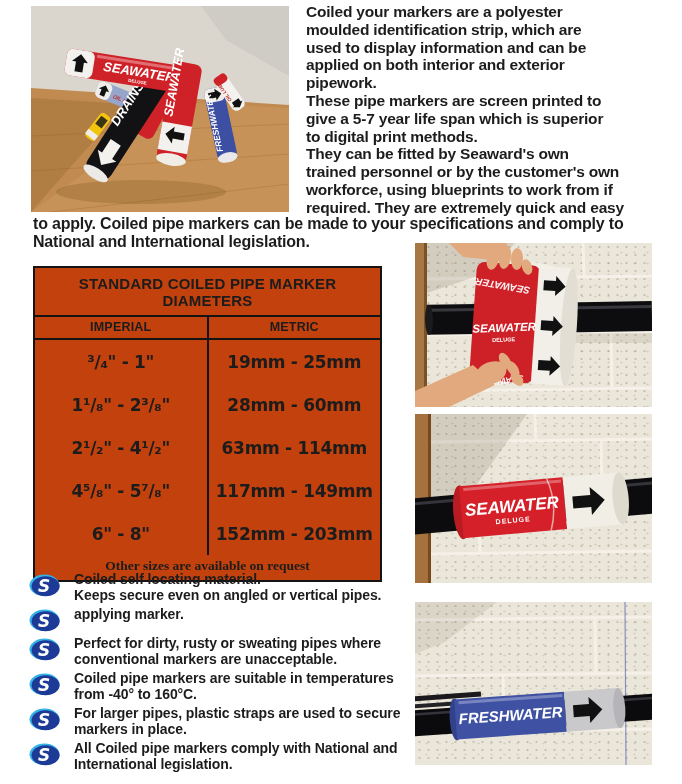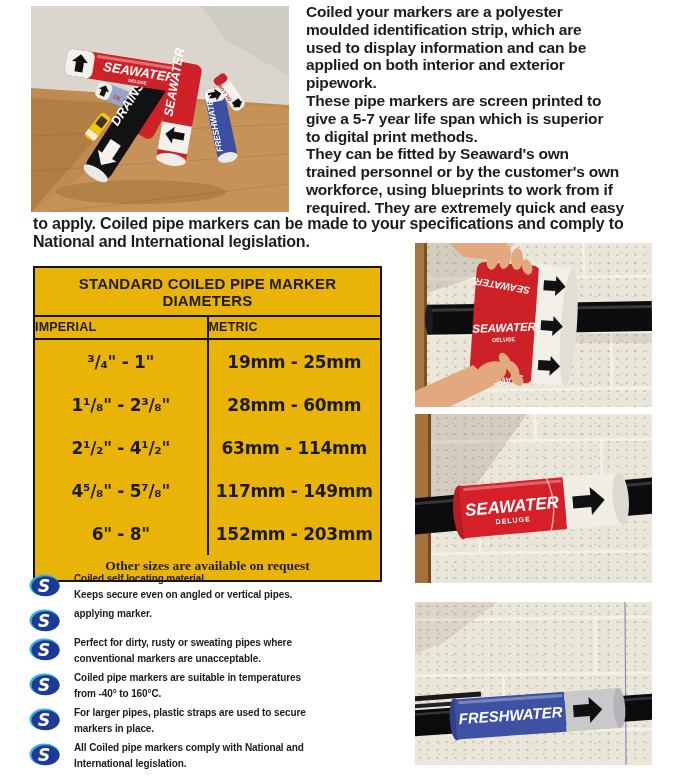--- a/index.html
+++ b/index.html
@@ -12,37 +12,37 @@
 
   
   .desk-photo{position:absolute;left:31px;top:6px;width:258px;height:206px;overflow:hidden;}
   .desk-photo svg{position:absolute;inset:0;display:block;}
 
   
   .intro{position:absolute;left:306px;top:3px;width:376px;font-size:15.5px;line-height:17.8px;letter-spacing:-0.2px;}
   .cont{position:absolute;left:33px;top:215px;width:644px;font-size:16px;line-height:17.8px;letter-spacing:-0.2px;}
 
   
-  .diam-table{position:absolute;left:33px;top:266px;width:349px;border:2px solid #141414;background:#eab308;box-sizing:border-box;}
+  .diam-table{position:absolute;left:33px;top:266px;width:349px;border:2px solid #141414;background:#c2410c;box-sizing:border-box;}
   .t-title{border-bottom:2px solid #141414;text-align:center;font-size:15px;padding:7px 0 6px;letter-spacing:0.2px;}
   .t-head{display:flex;border-bottom:2px solid #141414;}
-  .t-head > div{flex:1;font-size:12.5px;padding:3px 0 4px;letter-spacing:0.2px;}
+  .t-head > div{flex:1;text-align:center;font-size:12.5px;padding:3px 0 4px;letter-spacing:0.2px;}
   .t-head > div:first-child{border-right:2px solid #141414;}
   .t-body{display:flex;}
   .t-col{flex:1;display:flex;flex-direction:column;}
   .t-col-left{border-right:2px solid #141414;}
   .t-cell{height:43px;display:flex;align-items:center;justify-content:center;font-size:17px;
           font-family:"DejaVu Sans", sans-serif;font-weight:bold;letter-spacing:-0.3px;}
   .t-foot{text-align:center;font-size:13.5px;padding:3px 0 6px;font-family:Liberation Serif, serif;}
 
   
   .features{position:absolute;left:29px;top:571px;width:390px;}
   .feature{display:flex;align-items:flex-start;margin-bottom:2.5px;}
   .f-icon{flex:0 0 31px;margin-top:3px;}
-  .f-text{margin-left:14px;font-size:10px;line-height:16.3px;letter-spacing:-0.1px;}
+  .f-text{margin-left:14px;font-size:14px;line-height:16.3px;letter-spacing:-0.1px;}
 
   
   .photo{position:absolute;left:415px;width:237px;overflow:hidden;
     background-color:#ebe6da;
     background-image:
       radial-gradient(rgba(110,95,70,.30) 0.8px, transparent 1.4px),
       radial-gradient(rgba(110,95,70,.18) 0.8px, transparent 1.4px);
     background-size:9px 8px, 13px 11px;
     background-position:0 0, 5px 4px;
   }

